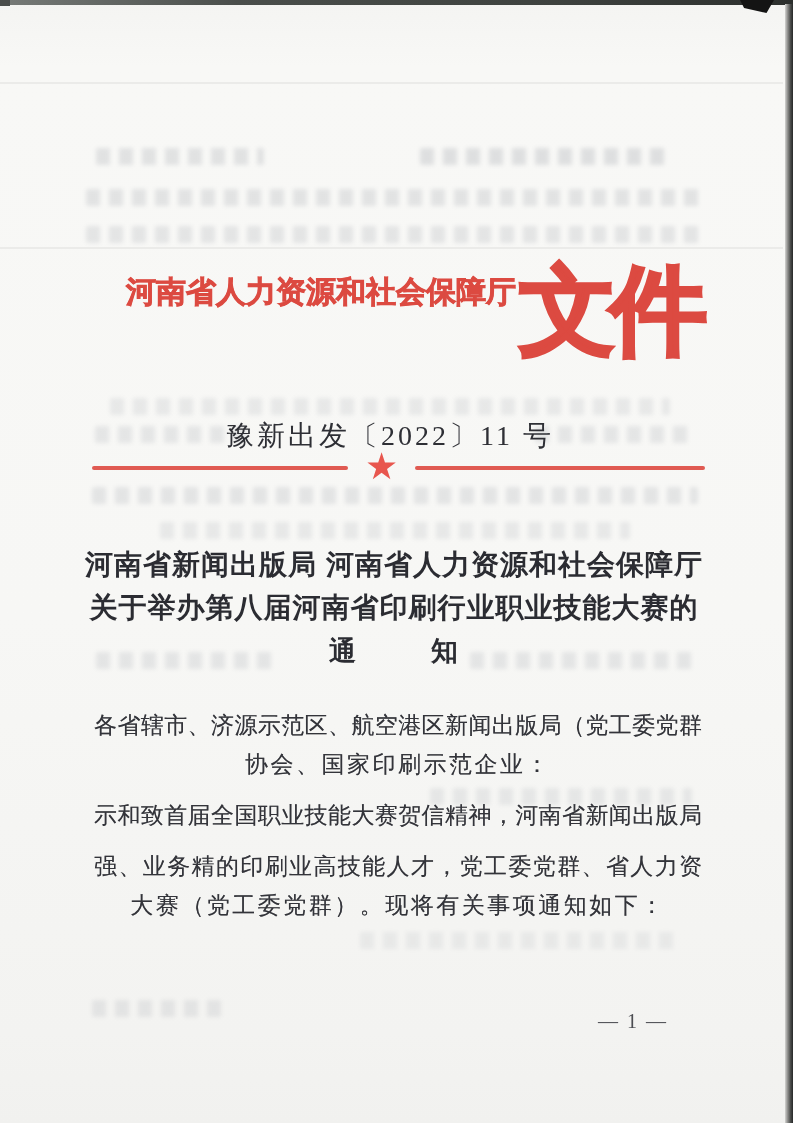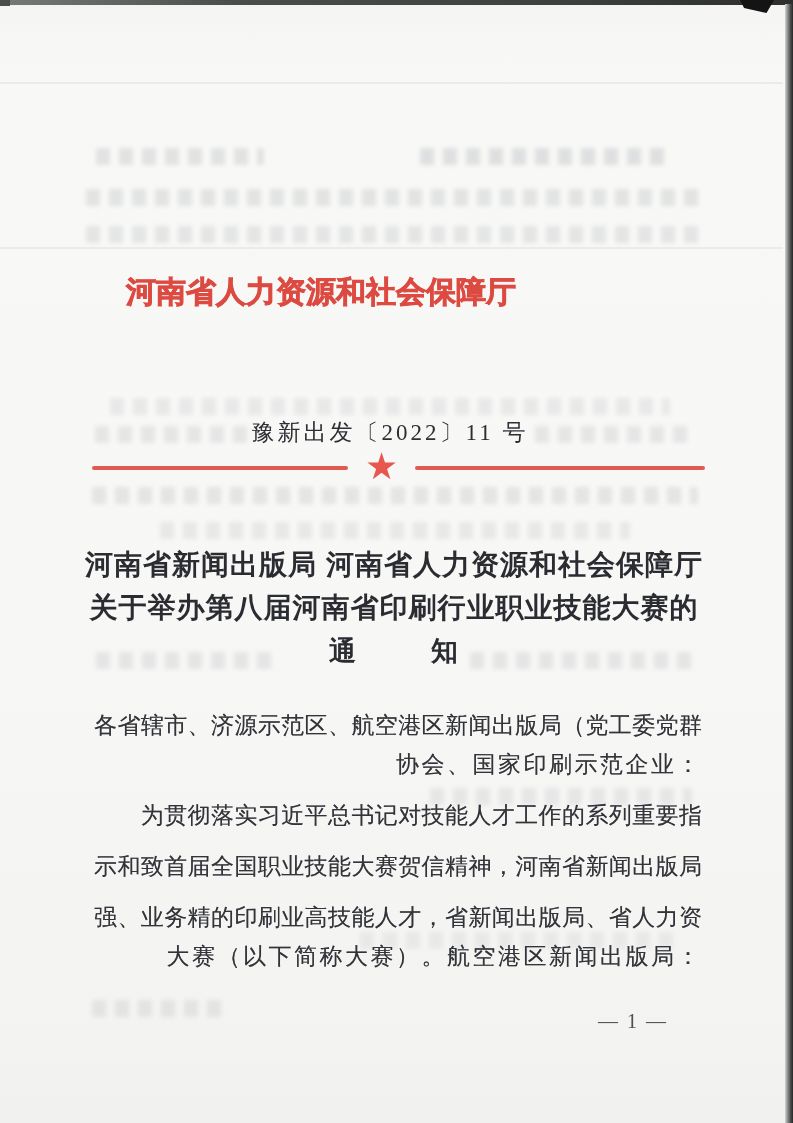--- a/index.html
+++ b/index.html
@@ -28,41 +28,41 @@
   .red{color:#dc4a41;}
   .header-block{position:absolute;top:261px;left:95px;width:452px;text-align:center;}
   .agency1{font-size:35px;font-weight:bold;letter-spacing:17px;margin-right:-17px;
     line-height:42px;-webkit-text-stroke:.8px #dc4a41;white-space:nowrap;}
   .agency2{font-size:30px;font-weight:bold;line-height:40px;margin-top:11px;
     -webkit-text-stroke:.8px #dc4a41;white-space:nowrap;}
   .doc-type{position:absolute;top:252px;left:519px;width:190px;font-size:97px;line-height:118px;
     font-weight:900;font-family:"Liberation Sans","DejaVu Sans",sans-serif;
     letter-spacing:-6px;-webkit-text-stroke:3px #dc4a41;white-space:nowrap;}
   .doc-number{position:absolute;top:417px;left:0;width:780px;text-align:center;
-    font-size:23px;letter-spacing:3px;color:#2e2f35;}
+    font-size:28px;letter-spacing:3px;color:#2e2f35;}
   .star-rule{position:absolute;top:449px;left:92px;width:613px;height:38px;
     display:flex;align-items:center;}
   .rule-seg{height:4px;background:#e05a52;border-radius:2px;}
   .seg-left{width:256px;margin-right:17px;}
   .seg-right{flex:1;margin-left:17px;}
   .star{color:#e8564e;font-size:37px;line-height:38px;transform:translateY(-1px);}
 
   
   .title-block{position:absolute;top:543px;left:64px;width:660px;text-align:center;
     font-family:"Liberation Sans","DejaVu Sans",sans-serif;font-weight:bold;color:#2b2c32;}
   .title-line{font-size:28px;line-height:43px;letter-spacing:1px;white-space:nowrap;}
   .title-line3{font-size:27px;line-height:45px;}
   .tz-gap{display:inline-block;width:74px;}
 
   
   .body-block{position:absolute;top:694px;left:94px;width:608px;}
   .bline{font-size:23px;line-height:39px;height:39px;color:#33343a;
     text-shadow:0 0 .6px rgba(51,52,58,.55);}
   .bline.fill{text-align:justify;text-align-last:justify;margin-top:12px;}
-  .bline.end{text-align:right;letter-spacing:2.5px;}
+  .bline.end{text-align:center;letter-spacing:2.5px;}
 
   .page-number{position:absolute;top:1010px;left:583px;width:100px;text-align:center;
     font-size:20px;letter-spacing:2px;color:#4c4d52;}
 </style>
 </head>
 <body>
 
 <div class="scan">
 
   <div class="top-edge"></div>
@@ -83,39 +83,39 @@
   <div class="ghost" style="top:522px;left:160px;width:470px;opacity:.10;"></div>
   <div class="ghost" style="top:652px;left:96px;width:180px;opacity:.12;"></div>
   <div class="ghost" style="top:652px;left:470px;width:225px;opacity:.12;"></div>
   <div class="ghost" style="top:788px;left:430px;width:262px;opacity:.10;"></div>
   <div class="ghost" style="top:932px;left:360px;width:320px;opacity:.08;"></div>
   <div class="ghost" style="top:1000px;left:92px;width:130px;opacity:.11;"></div>
 
   <div class="header-block red">
     <div class="agency2">河南省人力资源和社会保障厅</div>
   </div>
+  <div class="doc-type red">文件</div>
 
   <div class="doc-number">豫新出发〔2022〕11 号</div>
 
   <div class="star-rule">
     <div class="rule-seg seg-left"></div>
     <div class="star">★</div>
     <div class="rule-seg seg-right"></div>
   </div>
 
   <div class="title-block">
     <div class="title-line">河南省新闻出版局 河南省人力资源和社会保障厅</div>
     <div class="title-line">关于举办第八届河南省印刷行业职业技能大赛的</div>
     <div class="title-line title-line3"><span>通</span><span class="tz-gap"></span><span>知</span></div>
   </div>
 
   <div class="body-block">
     <div class="bline fill">各省辖市、济源示范区、航空港区新闻出版局（党工委党群</div>
     <div class="bline end">协会、国家印刷示范企业：</div>
-    <div class="bline fill">　　为贯彻落实习近平总书记对技能人才工作的系列重要指</div>
     <div class="bline fill">示和致首届全国职业技能大赛贺信精神，河南省新闻出版局</div>
-    <div class="bline fill">强、业务精的印刷业高技能人才，省新闻出版局、省人力资</div>
-    <div class="bline end">大赛（以下简称大赛）。航空港区新闻出版局：</div>
+    <div class="bline fill">强、业务精的印刷业高技能人才，党工委党群、省人力资</div>
+    <div class="bline end">大赛（党工委党群）。现将有关事项通知如下：</div>
   </div>
 
   <div class="page-number">— 1 —</div>
 
 </div>
 
 </body></html>

